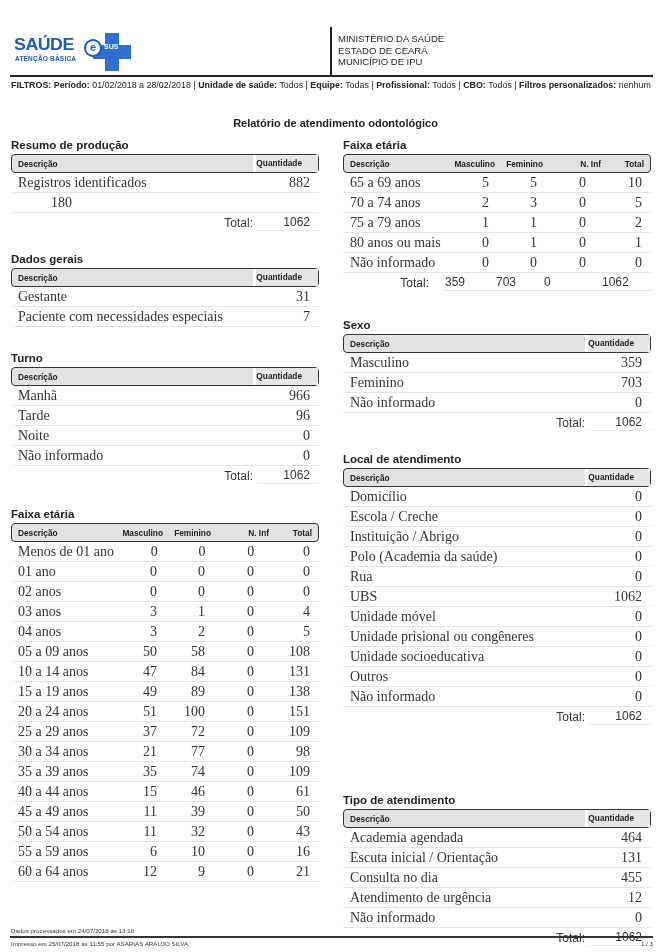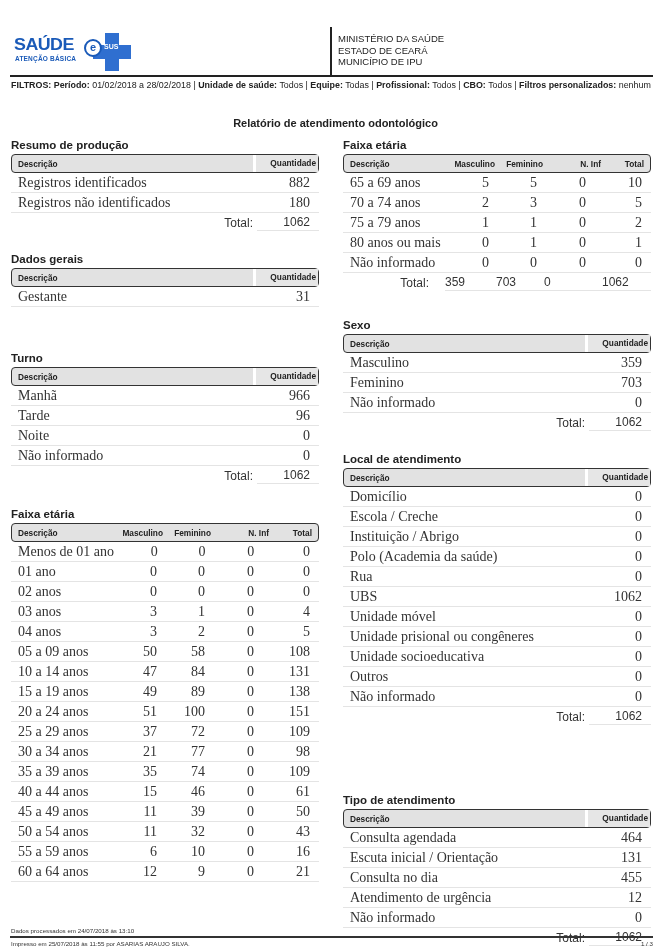--- a/index.html
+++ b/index.html
@@ -23,21 +23,21 @@
     .filters { position: absolute; left: 11px; top: 80px; width: 664px; font-family: "Liberation Sans", sans-serif; font-size: 8.9px; white-space: nowrap; color: #222; }
     .filters b { font-weight: 700; }
 
     .report-title { position: absolute; left: 0; top: 117px; width: 671px; text-align: center; font-family: "Liberation Sans", sans-serif; font-weight: 700; font-size: 11px; color: #222; }
 
     
     .section { position: absolute; width: 308px; }
     .section-title { font-family: "Liberation Sans", sans-serif; font-weight: 700; font-size: 11.5px; color: #222; height: 16px; line-height: 14px; }
     .thead { height: 19px; border: 1.5px solid #333; border-radius: 4px; background: #e2e2e2; display: flex; align-items: center; font-family: "Liberation Sans", sans-serif; font-weight: 700; font-size: 8.3px; color: #222; position: relative; }
     .thead .c-desc { flex: 1; padding-left: 6px; }
-    .thead .c-qty { width: 65px; text-align: right; padding-right: 2px; border-left: 3px solid #fff; background: #e6e6e6; height: 100%; line-height: 16px; }
+    .thead .c-qty { width: 65px; text-align: right; padding-right: 16px; border-left: 3px solid #fff; background: #e6e6e6; height: 100%; line-height: 16px; }
     .thead .c-num { text-align: right; }
     .row { height: 20px; display: flex; align-items: center; border-bottom: 1.5px solid #e4e4e4; font-family: Liberation Serif, serif; font-size: 14px; color: #333; }
     .row .c-desc { flex: 1; padding-left: 7px; white-space: nowrap; }
     .row .c-qty { width: 70px; text-align: right; padding-right: 9px; }
     .row .c-num { text-align: right; }
     .total-row { height: 20px; display: flex; align-items: center; justify-content: flex-end; font-family: "Liberation Sans", sans-serif; font-size: 12px; color: #333; }
     .total-label { margin-right: 4px; }
     .total-val { width: 62px; text-align: right; padding-right: 9px; border-bottom: 1.5px solid #e4e4e4; line-height: 15px; }
 
     
@@ -95,37 +95,40 @@
     <div class="section-title">Resumo de produção</div>
     <div class="thead">
       <div class="c-desc">Descrição</div>
       <div class="c-qty">Quantidade</div>
     </div>
     <div class="row">
       <div class="c-desc">Registros identificados</div>
       <div class="c-qty">882</div>
     </div>
     <div class="row">
-      <div class="c-desc">Registros não identificados</div>
       <div class="c-qty">180</div>
     </div>
     <div class="total-row">
       <div class="total-label">Total:</div>
       <div class="total-val">1062</div>
     </div>
   </div>
 <div class="section qty-table" id="sec-dados" style="left:11px; top:252px;">
     <div class="section-title">Dados gerais</div>
     <div class="thead">
       <div class="c-desc">Descrição</div>
       <div class="c-qty">Quantidade</div>
     </div>
     <div class="row">
       <div class="c-desc">Gestante</div>
       <div class="c-qty">31</div>
+    </div>
+    <div class="row">
+      <div class="c-desc">Paciente com necessidades especiais</div>
+      <div class="c-qty">7</div>
     </div>
   </div>
 <div class="section qty-table" id="sec-turno" style="left:11px; top:351px;">
     <div class="section-title">Turno</div>
     <div class="thead">
       <div class="c-desc">Descrição</div>
       <div class="c-qty">Quantidade</div>
     </div>
     <div class="row">
       <div class="c-desc">Manhã</div>
@@ -408,21 +411,21 @@
       <div class="total-val">1062</div>
     </div>
   </div>
 <div class="section qty-table" id="sec-tipo" style="left:343px; top:753px;margin-top:40px;">
     <div class="section-title">Tipo de atendimento</div>
     <div class="thead">
       <div class="c-desc">Descrição</div>
       <div class="c-qty">Quantidade</div>
     </div>
     <div class="row">
-      <div class="c-desc">Consulta agendada</div>
+      <div class="c-desc">Academia agendada</div>
       <div class="c-qty">464</div>
     </div>
     <div class="row">
       <div class="c-desc">Escuta inicial / Orientação</div>
       <div class="c-qty">131</div>
     </div>
     <div class="row">
       <div class="c-desc">Consulta no dia</div>
       <div class="c-qty">455</div>
     </div>

